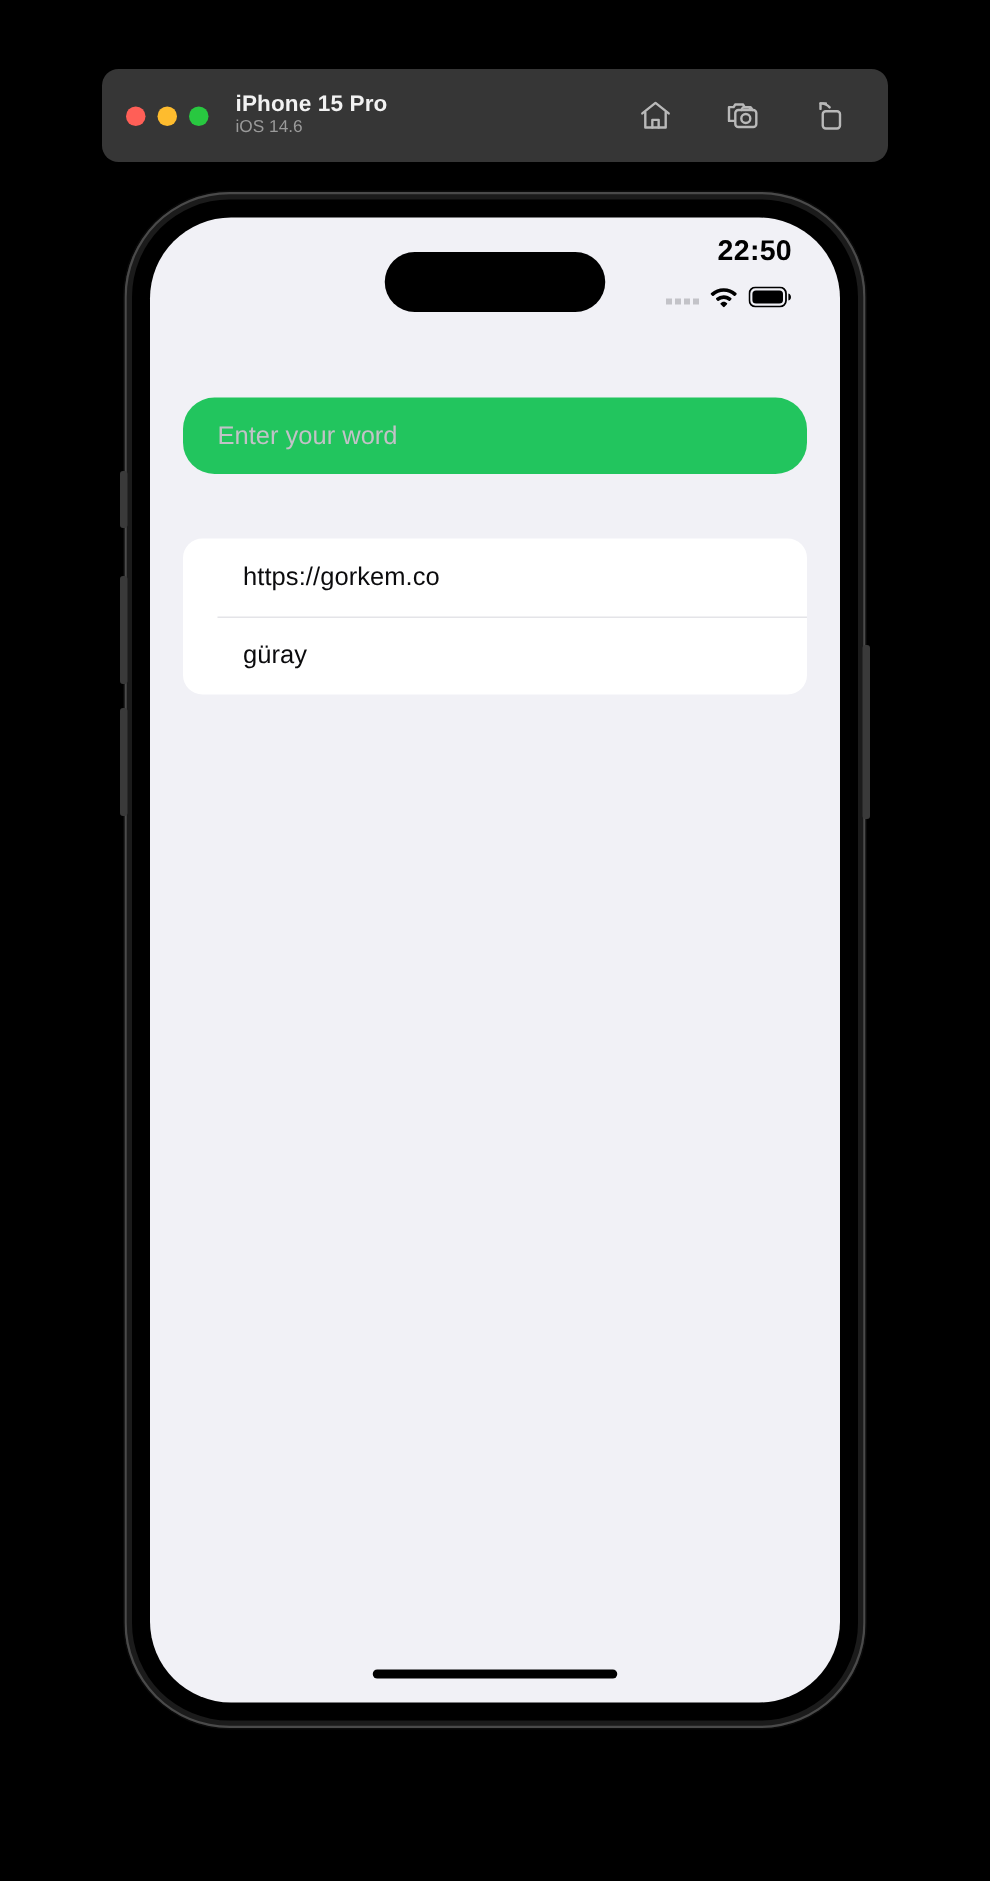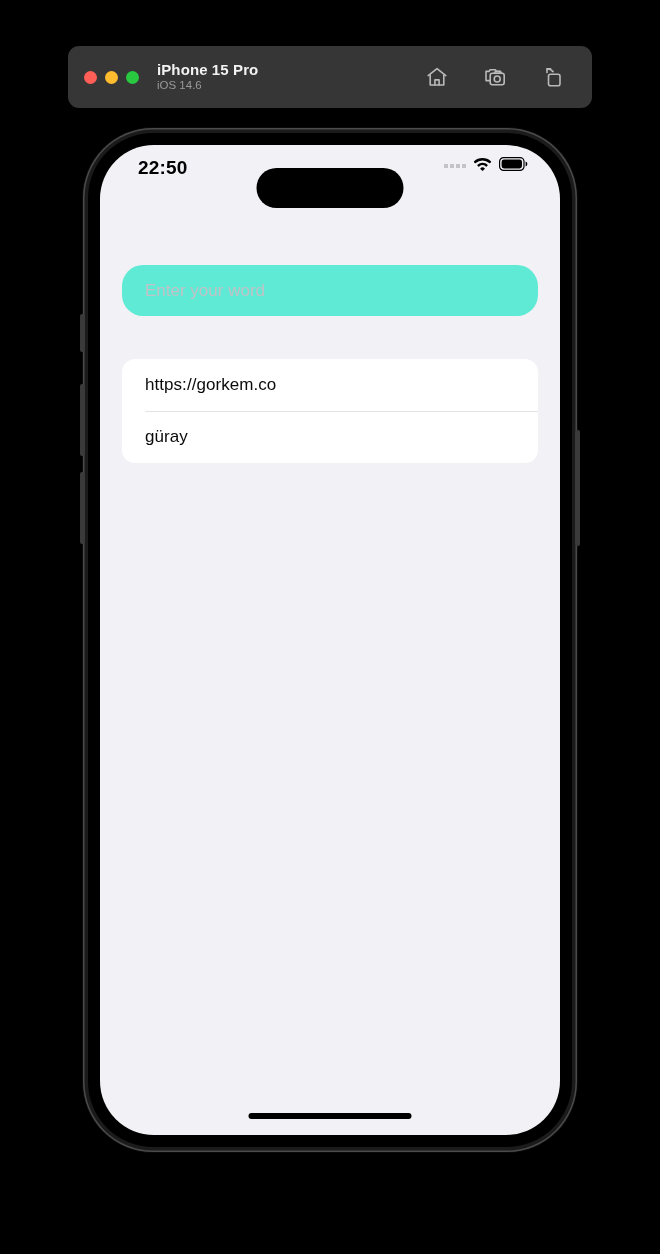--- a/index.html
+++ b/index.html
@@ -132,22 +132,23 @@
     overflow: hidden;
   }
 
   
   .status-bar {
     position: absolute;
     left: 0; top: 0;
     width: 100%;
     height: 62px;
     display: flex;
-    align-items: flex-start;
+    align-items: flex-end;
     padding: 0 32px 0 38px;
+    flex-direction: column;
   }
   .status-time {
     font-size: 19px;
     font-weight: bold;
     color: #000000;
     letter-spacing: 0.2px;
     margin-top: 12px;
   }
   .status-right {
     margin-left: auto;
@@ -185,21 +186,21 @@
     top: 62px;
     right: 0;
     bottom: 0;
     padding: 0 22px;
   }
 
   .word-input {
     margin-top: 58px;
     width: 100%;
     height: 51px;
-    background: #5eead4;
+    background: #22c55e;
     border: none;
     border-radius: 21px;
     padding: 0 23px;
     font-family: "Liberation Sans", sans-serif;
     font-size: 17px;
     color: #111114;
     outline: none;
     display: block;
   }
   .word-input::placeholder {
@@ -210,21 +211,21 @@
     margin-top: 43px;
     width: 100%;
     background: #ffffff;
     border-radius: 13px;
     overflow: hidden;
   }
   .result-row {
     height: 52px;
     display: flex;
     align-items: center;
-    padding-left: 23px;
+    padding-left: 40px;
     padding-right: 18px;
     position: relative;
     cursor: default;
   }
   .result-row + .result-row::before {
     content: "";
     position: absolute;
     left: 23px;
     right: 0;
     top: 0;

